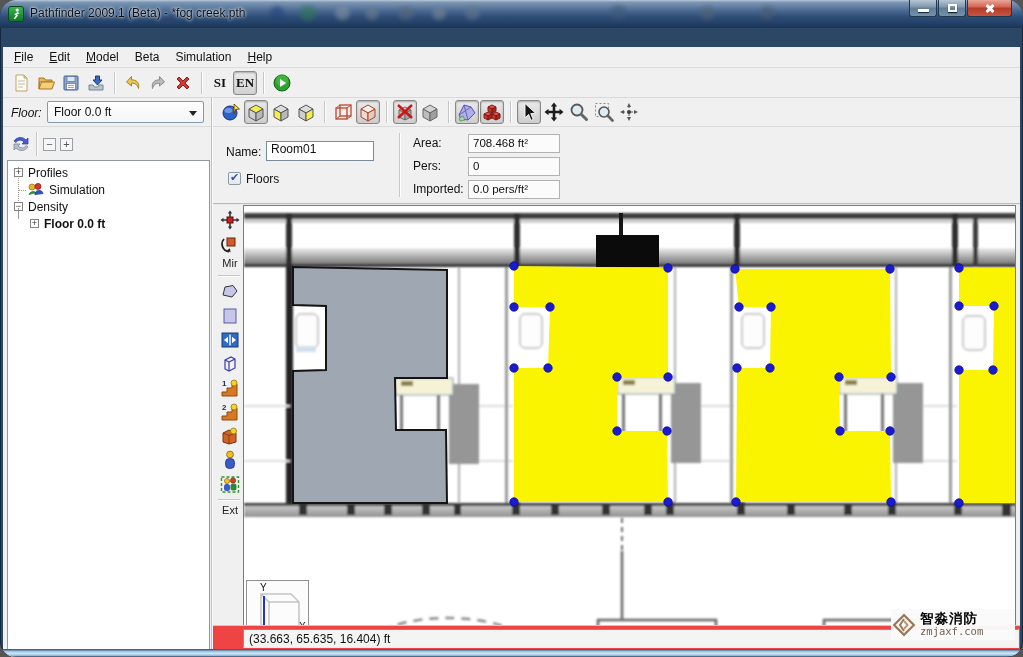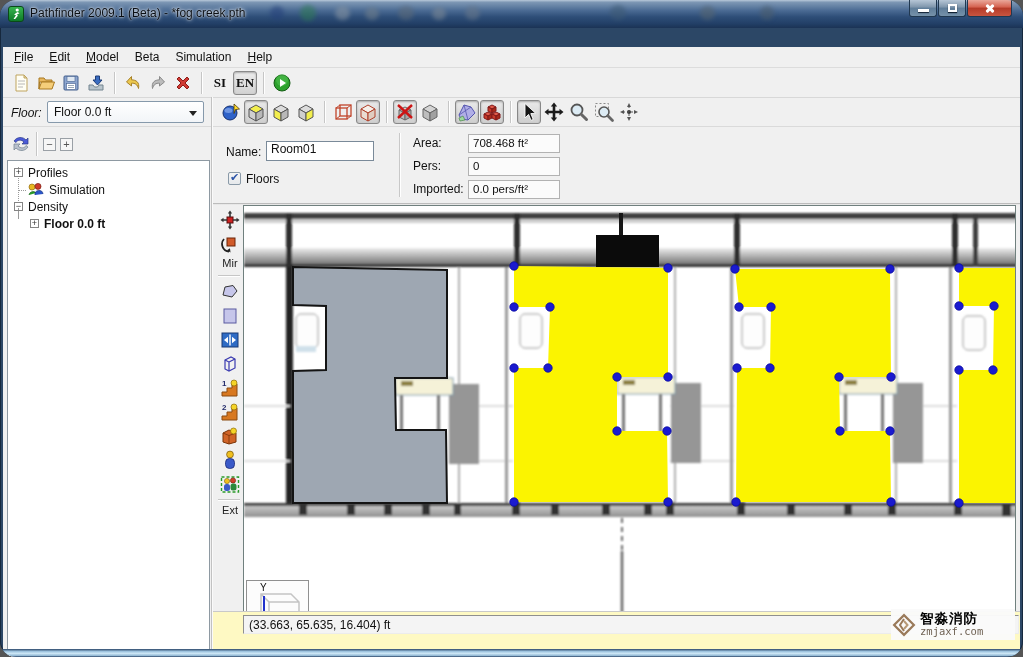--- a/index.html
+++ b/index.html
@@ -79,21 +79,21 @@
   .pfield{position:absolute;left:255px;width:92px;height:19px;border:1px solid #b2b2b2;background:#fbfbfb;font-size:11.5px;color:#111;padding:2px 0 0 4px;}
   
   .tools-strip{position:absolute;left:210px;top:158px;width:33px;bottom:30px;background:#f0f0f0;}
   .ltool{position:absolute;left:5px;width:24px;height:22px;display:flex;align-items:center;justify-content:center;}
   .ltool-label{position:absolute;left:5px;width:24px;text-align:center;font-size:11px;color:#222;}
   .lsep{position:absolute;left:5px;width:22px;height:2px;border-top:1px solid #c6c6c6;border-bottom:1px solid #fff;}
   .canvas{position:absolute;left:240px;top:158px;width:773px;height:441px;background:#fff;border:1px solid #70807e;overflow:hidden;}
   .canvas svg{position:absolute;left:0;top:0;}
   .gizmo{position:absolute;left:2px;top:374px;width:63px;height:64px;background:#fcfcfc;border:1px solid #909090;}
   
-  .statusbar{position:absolute;left:210px;right:0;bottom:0;height:38px;background:#fef9c3;border-top:1px solid #c9c9c9;}
+  .statusbar{position:absolute;left:210px;right:0;bottom:0;height:24px;background:#ef4444;border-top:1px solid #c9c9c9;}
   .coord-field{position:absolute;left:30px;right:1px;top:3px;height:19px;background:#f4f4f4;
      border:1px solid;border-color:#8f8f8f #ececec #ececec #8f8f8f;font-size:12px;color:#111;padding:2px 0 0 5px;}
   .watermark{position:absolute;right:5px;bottom:9px;width:124px;height:31px;background:rgba(250,250,250,.97);display:flex;align-items:center;z-index:5;}
   .wm-text{margin-left:3px;line-height:1.05;}
   .wm-1{font-size:13.5px;font-weight:bold;color:#000000;letter-spacing:1px;}
   .wm-2{font-size:10.5px;color:#6f6253;font-family:"DejaVu Sans Mono",monospace;}
 </style>
 </head>
 <body>
 

